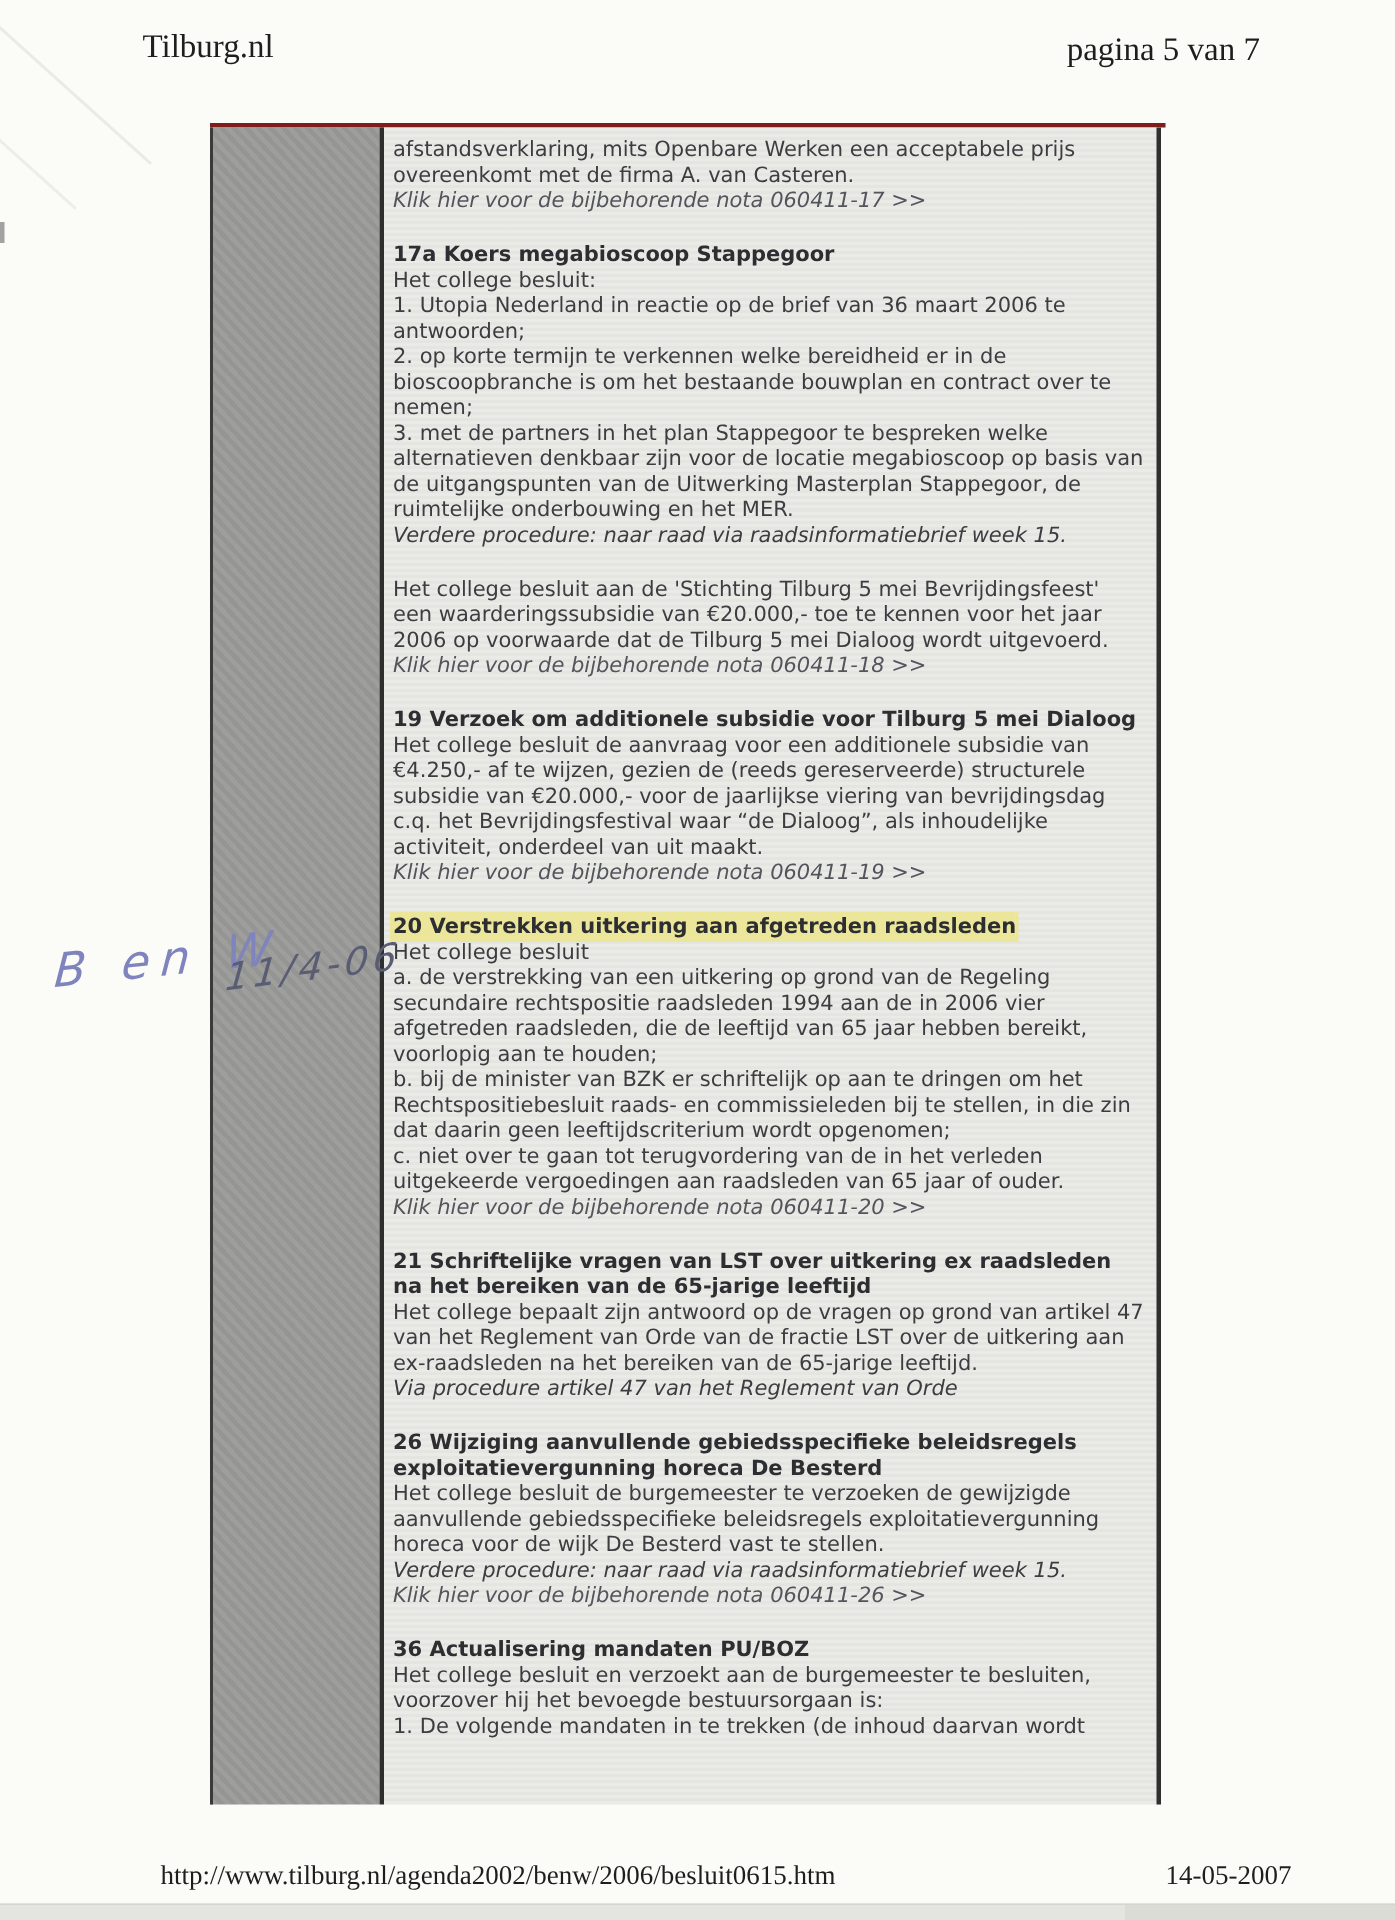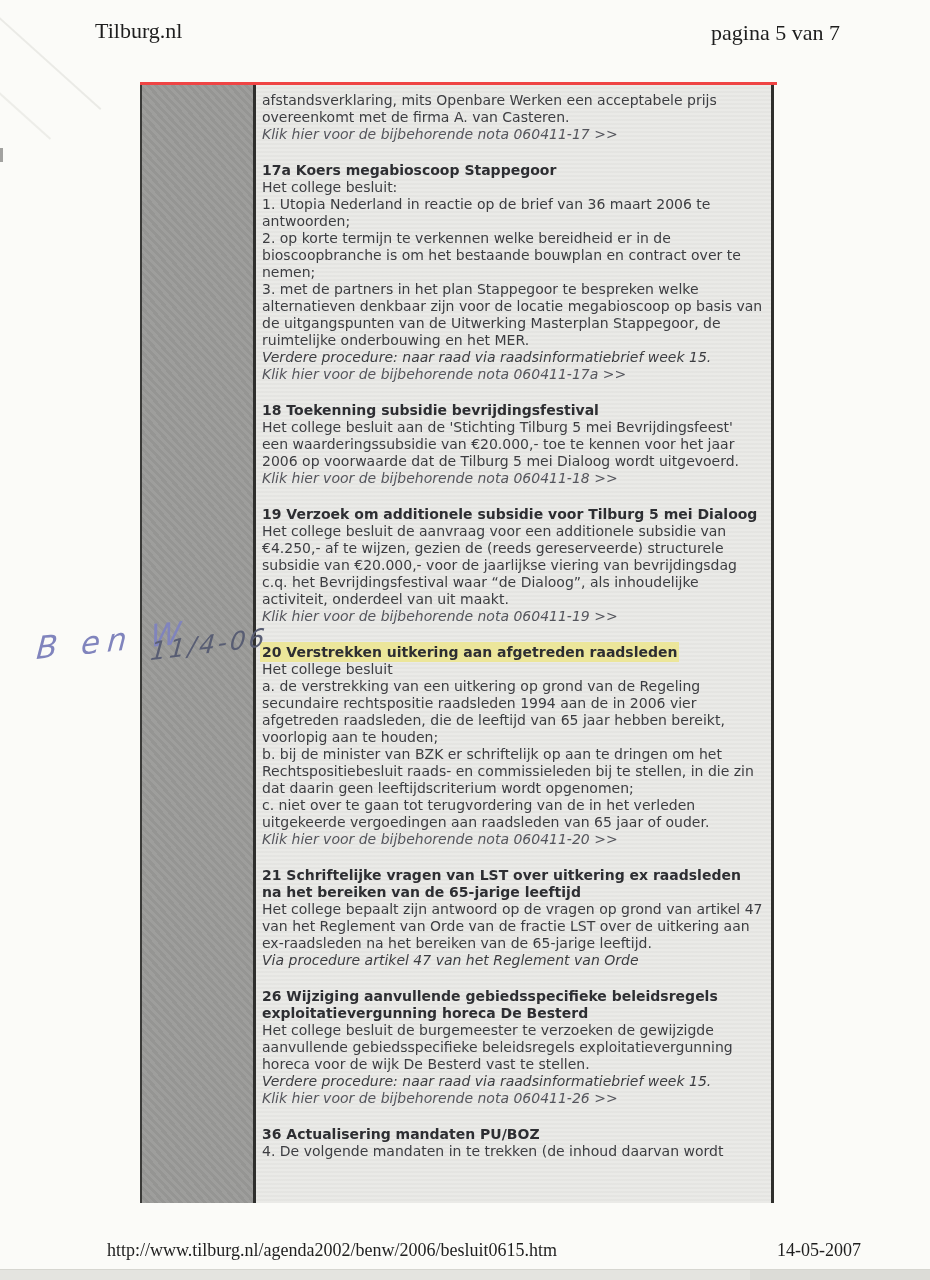--- a/index.html
+++ b/index.html
@@ -14,21 +14,21 @@
   .a2{width:90px;height:2px;top:108px;left:-28px;transform:rotate(42deg);opacity:.5;}
   .a3{width:3px;height:14px;top:148px;left:0;background:#8c8c8a;opacity:.8;}
 
   .header{position:absolute;top:14px;left:0;width:930px;height:30px;
     font-family:"Liberation Serif", serif;font-size:22px;color:#1e1e1e;}
   .site{position:absolute;left:95px;top:4px;}
   .pageind{position:absolute;right:90px;top:6px;}
 
   .docbox{
     position:absolute;left:140px;top:82px;width:637px;height:1121px;
-    border-top:3px solid #ef4444;box-sizing:border-box;
+    border-top:3px solid #7f1d1d;box-sizing:border-box;
   }
   .sidebar{
     position:absolute;left:0;top:0;width:113px;height:100%;
     background:#9a9a98;border-left:2px solid #3a3a38;box-sizing:border-box;
     background-image:repeating-linear-gradient(47deg, rgba(255,255,255,.04) 0 3px, rgba(0,0,0,.035) 3px 6px);
   }
   .divider{position:absolute;left:113px;top:0;width:3px;height:100%;background:#2e2e2c;}
   .content{
     position:absolute;left:116px;top:0;width:518px;height:100%;
     background:#e9e9e6;border-right:3px solid #2f2f2d;box-sizing:border-box;
@@ -82,24 +82,22 @@
         <div class="bline normal">afstandsverklaring, mits Openbare Werken een acceptabele prijs overeenkomt met de firma A. van Casteren.</div>
         <div class="bline link">Klik hier voor de bijbehorende nota 060411-17 &gt;&gt;</div>
       </div>
       <div class="block">
         <div class="btitle">17a Koers megabioscoop Stappegoor</div>
         <div class="bline normal">Het college besluit:</div>
         <div class="bline normal">1. Utopia Nederland in reactie op de brief van 36 maart 2006 te antwoorden;</div>
         <div class="bline normal">2. op korte termijn te verkennen welke bereidheid er in de bioscoopbranche is om het bestaande bouwplan en contract over te nemen;</div>
         <div class="bline normal">3. met de partners in het plan Stappegoor te bespreken welke alternatieven denkbaar zijn voor de locatie megabioscoop op basis van de uitgangspunten van de Uitwerking Masterplan Stappegoor, de ruimtelijke onderbouwing en het MER.</div>
         <div class="bline italic">Verdere procedure: naar raad via raadsinformatiebrief week 15.</div>
-        <div class="bline link">Klik hier voor de bijbehorende nota 060411-17a &gt;&gt;</div>
       </div>
       <div class="block">
-        <div class="btitle">18 Toekenning subsidie bevrijdingsfestival</div>
         <div class="bline normal">Het college besluit aan de 'Stichting Tilburg 5 mei Bevrijdingsfeest' een waarderingssubsidie van €20.000,- toe te kennen voor het jaar 2006 op voorwaarde dat de Tilburg 5 mei Dialoog wordt uitgevoerd.</div>
         <div class="bline link">Klik hier voor de bijbehorende nota 060411-18 &gt;&gt;</div>
       </div>
       <div class="block">
         <div class="btitle">19 Verzoek om additionele subsidie voor Tilburg 5 mei Dialoog</div>
         <div class="bline normal">Het college besluit de aanvraag voor een additionele subsidie van €4.250,- af te wijzen, gezien de (reeds gereserveerde) structurele subsidie van €20.000,- voor de jaarlijkse viering van bevrijdingsdag c.q. het Bevrijdingsfestival waar “de Dialoog”, als inhoudelijke activiteit, onderdeel van uit maakt.</div>
         <div class="bline link">Klik hier voor de bijbehorende nota 060411-19 &gt;&gt;</div>
       </div>
       <div class="block">
         <div class="btitle"><span class="hl">20 Verstrekken uitkering aan afgetreden raadsleden</span></div>
@@ -115,21 +113,22 @@
         <div class="bline italic">Via procedure artikel 47 van het Reglement van Orde</div>
       </div>
       <div class="block">
         <div class="btitle">26 Wijziging aanvullende gebiedsspecifieke beleidsregels exploitatievergunning horeca De Besterd</div>
         <div class="bline normal">Het college besluit de burgemeester te verzoeken de gewijzigde aanvullende gebiedsspecifieke beleidsregels exploitatievergunning horeca voor de wijk De Besterd vast te stellen.</div>
         <div class="bline italic">Verdere procedure: naar raad via raadsinformatiebrief week 15.</div>
         <div class="bline link">Klik hier voor de bijbehorende nota 060411-26 &gt;&gt;</div>
       </div>
       <div class="block">
         <div class="btitle">36 Actualisering mandaten PU/BOZ</div>
-        <div class="bline normal">4. De volgende mandaten in te trekken (de inhoud daarvan wordt</div>
+        <div class="bline normal">Het college besluit en verzoekt aan de burgemeester te besluiten, voorzover hij het bevoegde bestuursorgaan is:</div>
+        <div class="bline normal">1. De volgende mandaten in te trekken (de inhoud daarvan wordt</div>
       </div>
     </div>
 </div>
 
 <div class="hw hw-benw">B en W</div>
 <div class="hw hw-date">11/4-06</div>
 
 <div class="footer">
   <span class="url">http://www.tilburg.nl/agenda2002/benw/2006/besluit0615.htm</span>
   <span class="pdate">14-05-2007</span>

